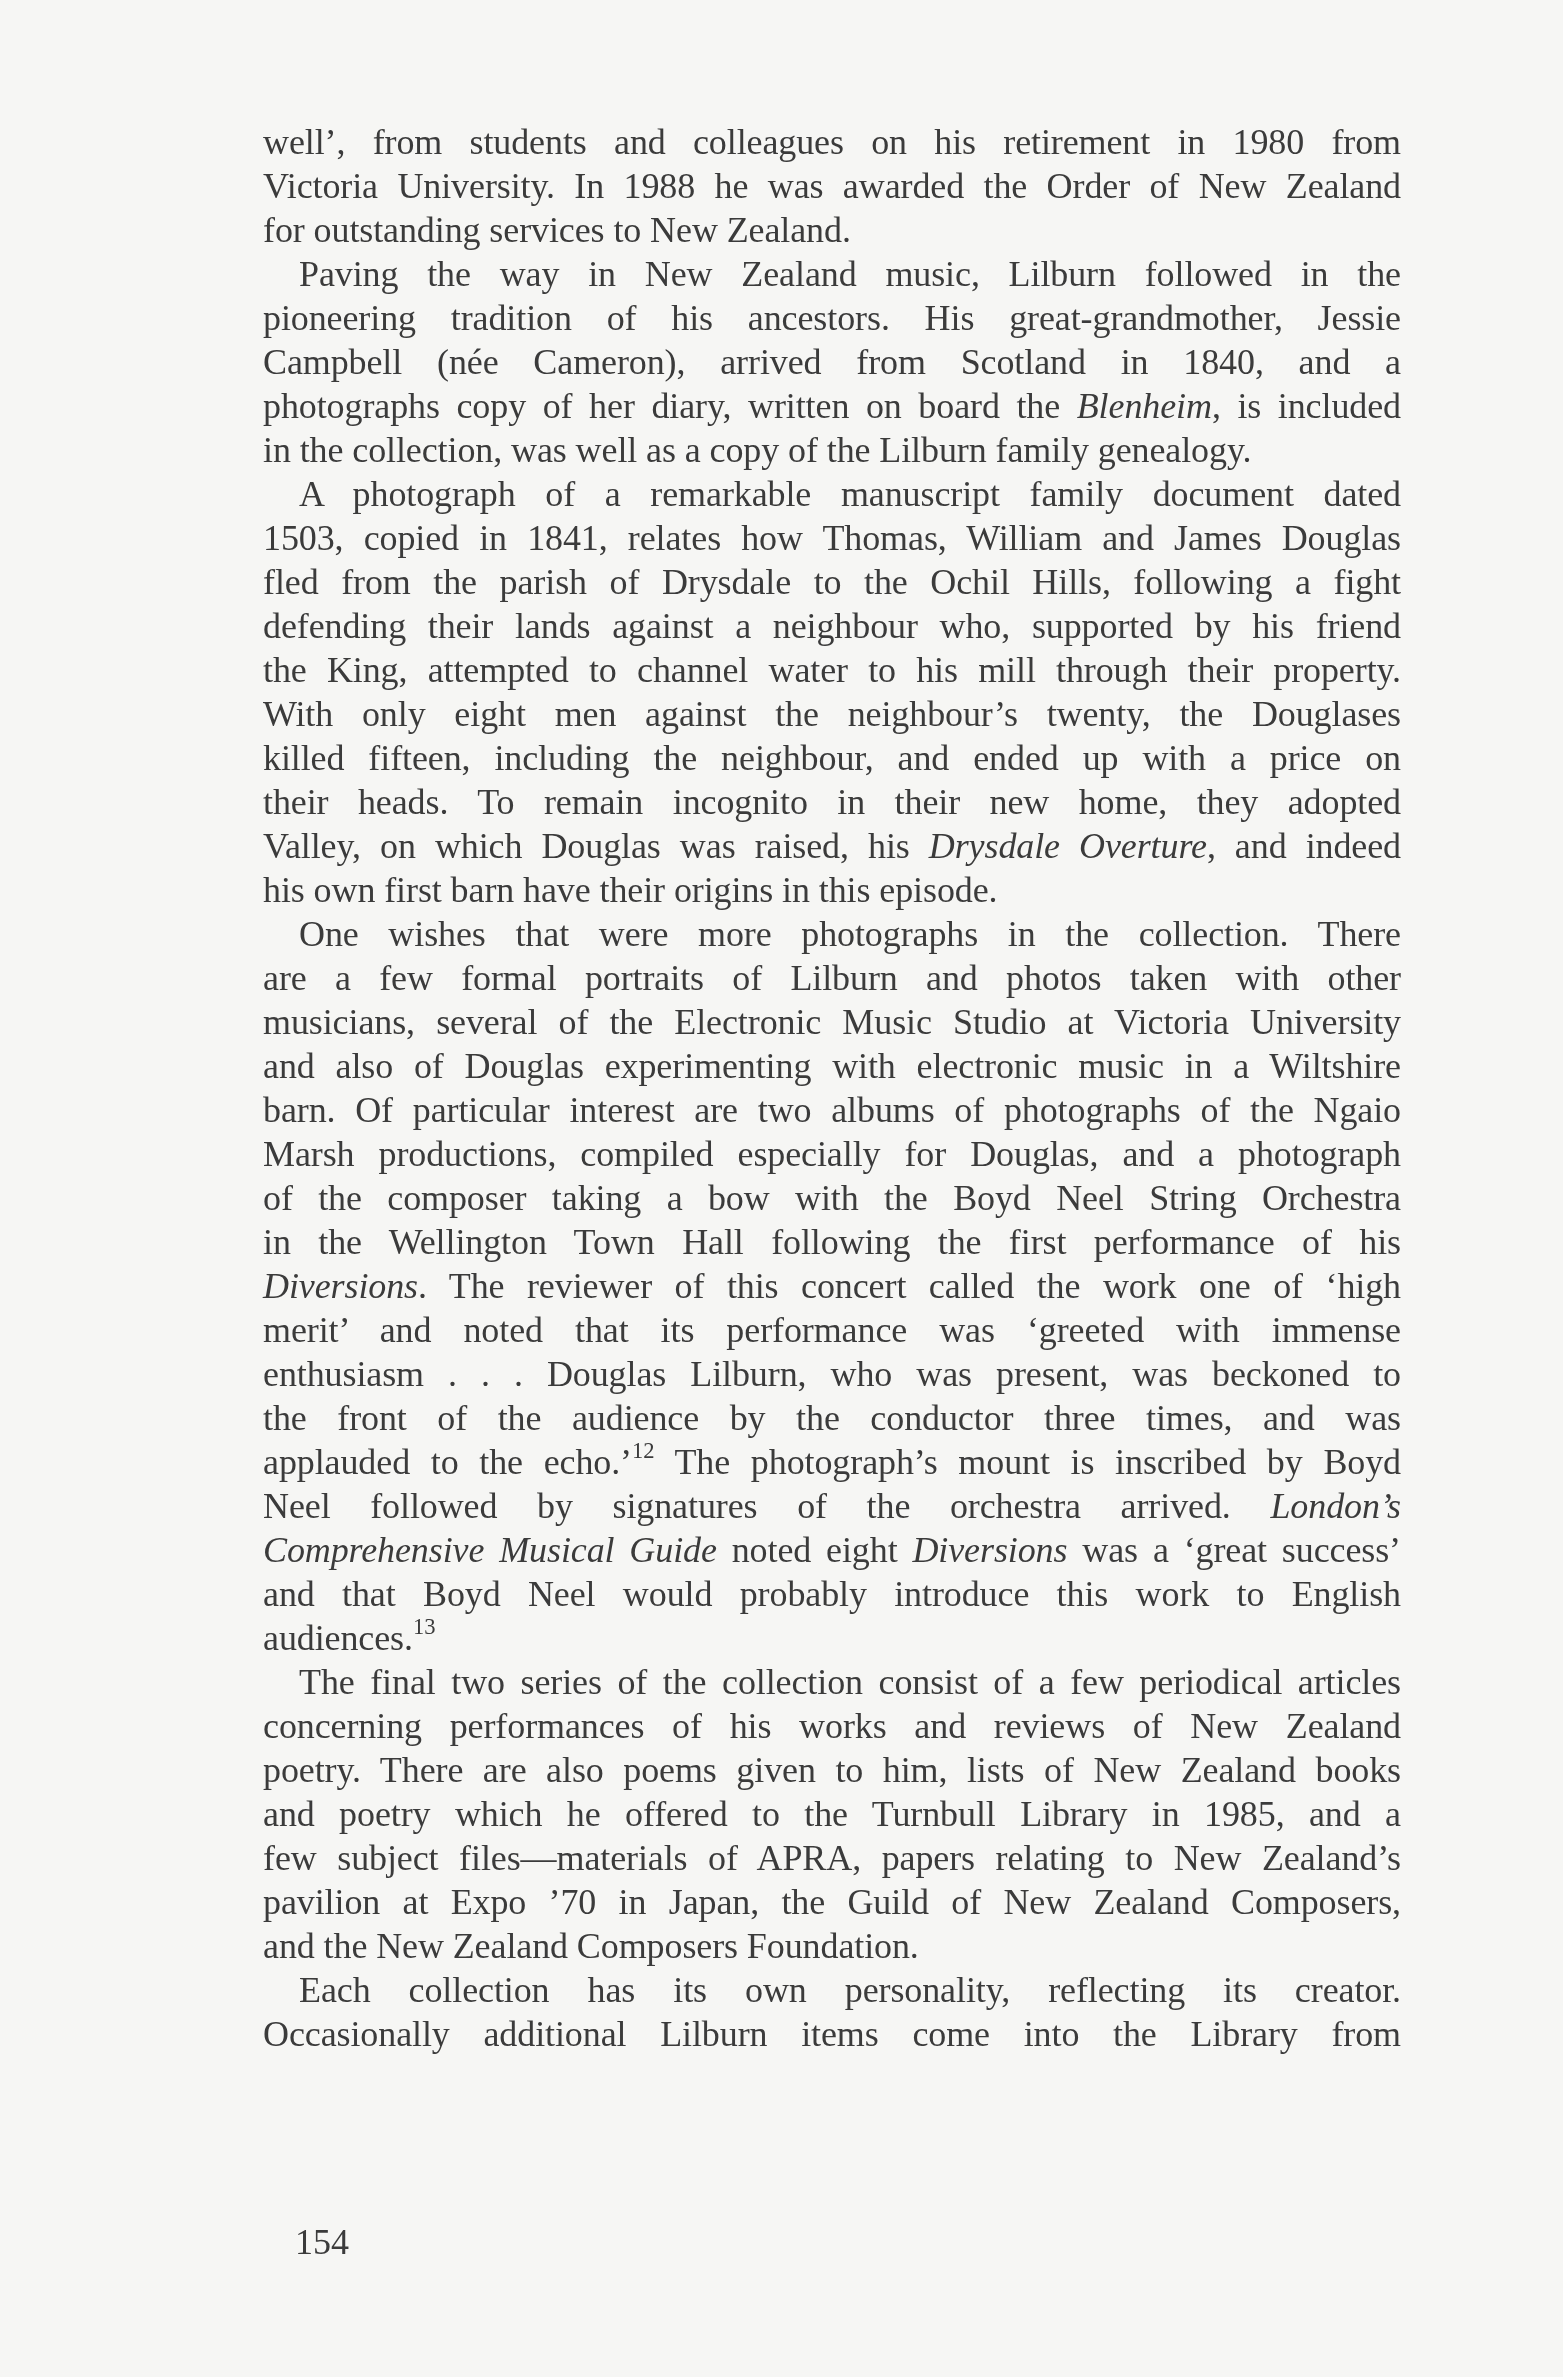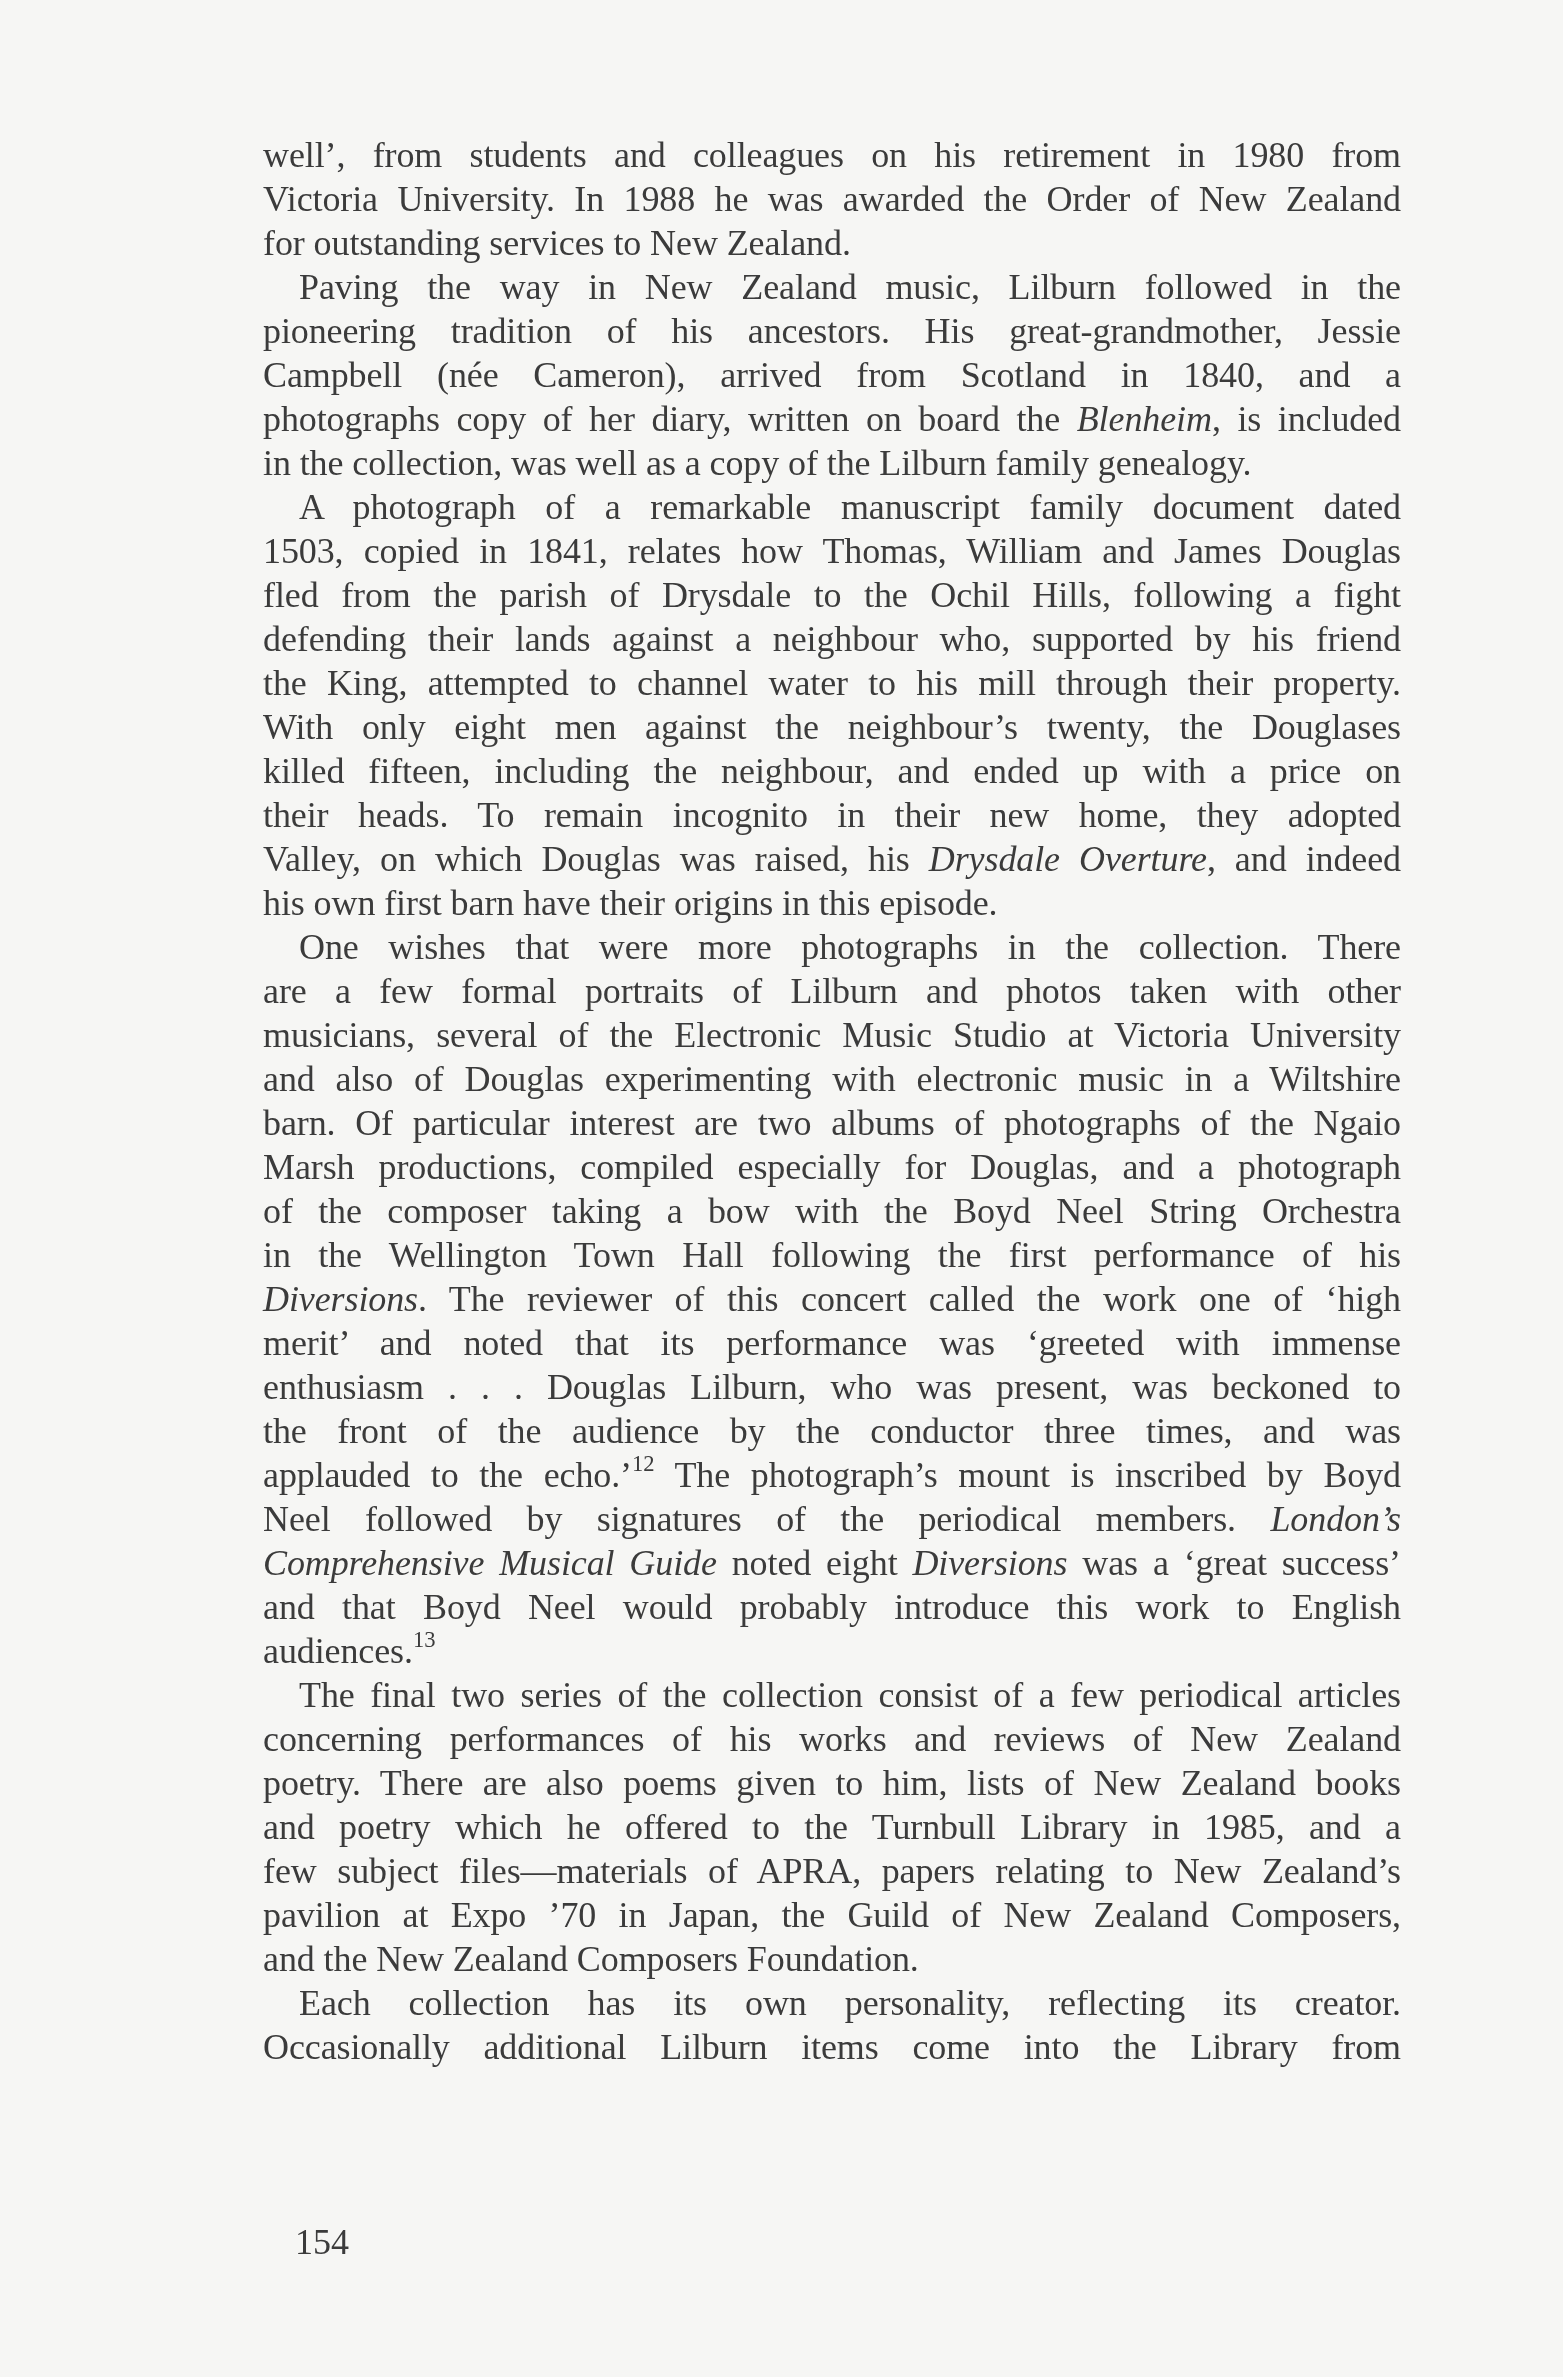--- a/index.html
+++ b/index.html
@@ -17,21 +17,21 @@
     }
     .page {
       position: absolute;
       left: 0; top: 0;
       width: 1564px; height: 2377px;
       background: #f6f6f4;
     }
     .text-block {
       position: absolute;
       left: 263px;
-      top: 133px;
+      top: 120px;
       width: 1138px;
     }
     .line {
       display: block;
       height: 44px;
       line-height: 44px;
       font-size: 36px;
       white-space: nowrap;
       text-align: justify;
       text-align-last: justify;
@@ -97,21 +97,21 @@
         <span class="line"><span>and also of Douglas experimenting with electronic music in a Wiltshire</span></span>
         <span class="line"><span>barn. Of particular interest are two albums of photographs of the Ngaio</span></span>
         <span class="line"><span>Marsh productions, compiled especially for Douglas, and a photograph</span></span>
         <span class="line"><span>of the composer taking a bow with the Boyd Neel String Orchestra</span></span>
         <span class="line"><span>in the Wellington Town Hall following the first performance of his</span></span>
         <span class="line"><i>Diversions</i><span>. The reviewer of this concert called the work one of ‘high</span></span>
         <span class="line"><span>merit’ and noted that its performance was ‘greeted with immense</span></span>
         <span class="line"><span>enthusiasm . . . Douglas Lilburn, who was present, was beckoned to</span></span>
         <span class="line"><span>the front of the audience by the conductor three times, and was</span></span>
         <span class="line"><span>applauded to the echo.’</span><sup>12</sup><span> The photograph’s mount is inscribed by Boyd</span></span>
-        <span class="line"><span>Neel followed by signatures of the periodical members. </span><i>London’s</i></span>
+        <span class="line"><span>Neel followed by signatures of the orchestra arrived. </span><i>London’s</i></span>
         <span class="line"><i>Comprehensive Musical Guide</i><span> noted eight </span><i>Diversions</i><span> was a ‘great success’</span></span>
         <span class="line"><span>and that Boyd Neel would probably introduce this work to English</span></span>
         <span class="line last"><span>audiences.</span><sup>13</sup></span>
       </div>
       <div>
         <span class="line indent"><span>The final two series of the collection consist of a few periodical articles</span></span>
         <span class="line"><span>concerning performances of his works and reviews of New Zealand</span></span>
         <span class="line"><span>poetry. There are also poems given to him, lists of New Zealand books</span></span>
         <span class="line"><span>and poetry which he offered to the Turnbull Library in 1985, and a</span></span>
         <span class="line"><span>few subject files—materials of APRA, papers relating to New Zealand’s</span></span>

